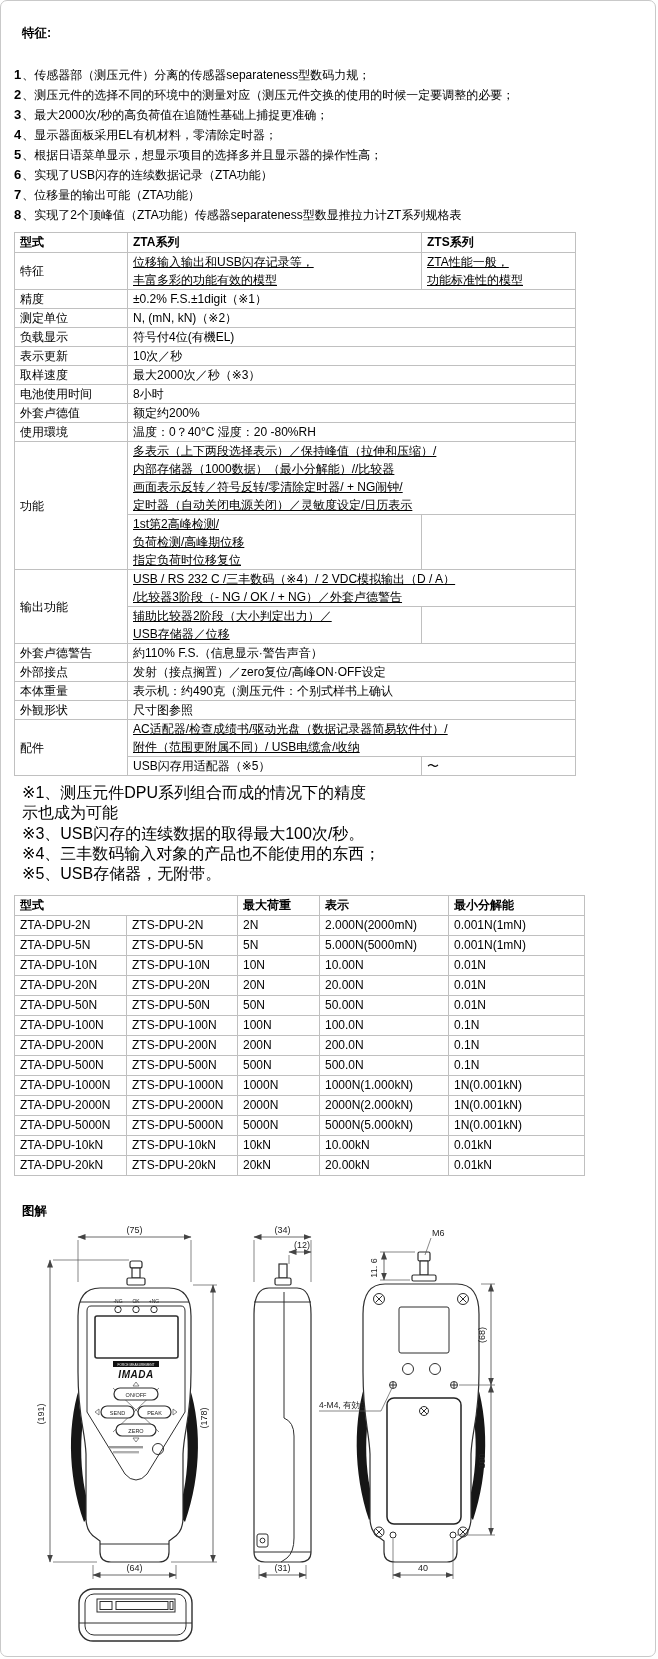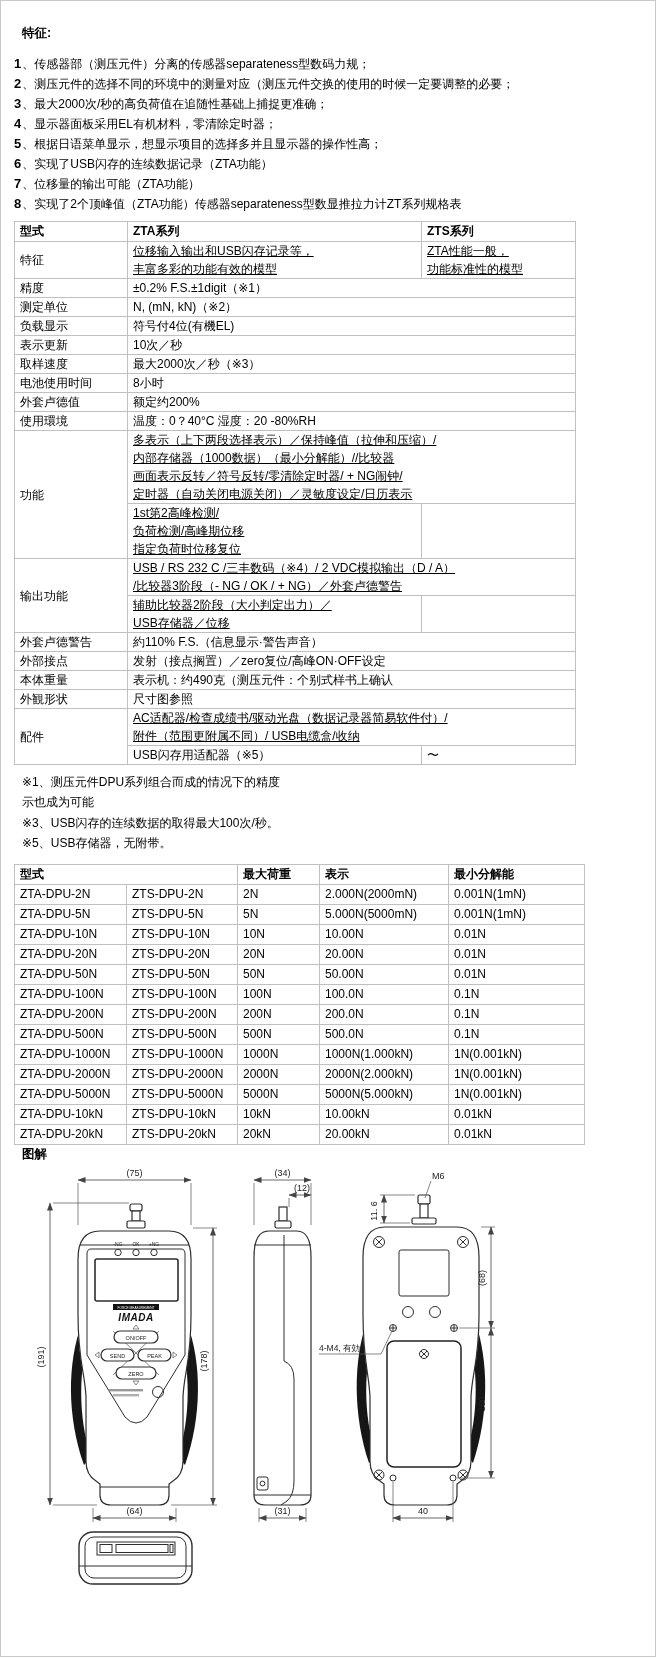--- a/index.html
+++ b/index.html
@@ -1,33 +1,33 @@
 <!DOCTYPE html>
 <html><head>
 <meta charset="utf-8">
 <style>
   html,body{margin:0;padding:0;background:#fff;}
   body{width:658px;height:1659px;font-family:"Liberation Sans","DejaVu Sans",sans-serif;color:#000;}
-  .page{position:relative;width:656px;height:1657px;border:1px solid #c9c9c9;border-radius:0;background:#fff;overflow:hidden;box-sizing:border-box;}
+  .page{position:relative;width:656px;height:1657px;border:1px solid #c9c9c9;border-radius:7px;background:#fff;overflow:hidden;box-sizing:border-box;}
   .inner{padding:24px 0 0 13px;}
   .sec-head{font-weight:bold;font-size:12.5px;line-height:16px;margin:0 0 0 8px;}
-  .feat-list{margin-top:13px;}
+  .feat-list{margin-top:24px;}
   .feat{font-size:12px;line-height:19px;white-space:nowrap;}
   .feat .fnum{font-weight:bold;font-size:13px;padding-right:1px;}
   table{border-collapse:collapse;table-layout:fixed;margin-left:0;}
   #spec{width:561px;margin-top:7px;}
   #models{width:570px;margin-top:11px;}
   td,th{border:1px solid #c0c0c0;font-size:12px;line-height:18px;padding:0 5px;text-align:left;vertical-align:middle;overflow:hidden;white-space:nowrap;}
   th{font-weight:bold;line-height:19px;}
   #models td{line-height:19px;}
   .cell-line{line-height:18px;text-decoration:underline;}
   .notes{margin:7px 0 0 8px;}
-  .note-line{font-size:12px;line-height:20.3px;white-space:nowrap;}
+  .note-line{font-size:16px;line-height:20.3px;white-space:nowrap;}
   .subtitle{font-size:12px;line-height:16px;margin:3px 0 0 8px;}
-  .models-head{margin-top:1px;}
+  .models-head{margin-top:27px;}
   svg.diagram{display:block;margin-top:3px;margin-left:-13px;}
   
   .oln{fill:#fff;stroke:#2e2e2e;stroke-width:1.2;}
   .oln2{fill:none;stroke:#2e2e2e;stroke-width:1;}
   .thin{fill:none;stroke:#555;stroke-width:0.7;}
   .dim{stroke:#444;stroke-width:0.8;fill:none;}
   .grip{fill:#161616;stroke:none;}
   .dtxt{font-size:9px;fill:#222;}
   .dtxt2{font-size:8.5px;fill:#222;}
   .tiny{font-size:5px;fill:#222;}
@@ -179,20 +179,21 @@
           <td>〜</td>
         </tr>
       </tbody>
     </table>
 
     <div class="notes">
 
     <div class="note-line">※1、测压元件DPU系列组合而成的情况下的精度</div>
         <div class="note-line">示也成为可能</div>
         <div class="note-line">※3、USB闪存的连续数据的取得最大100次/秒。</div>
+        <div class="note-line">※4、三丰数码输入对象的产品也不能使用的东西；</div>
         <div class="note-line">※5、USB存储器，无附带。</div>
       </div>
 
 
     <table id="models">
       <colgroup>
           <col style="width:112px">
           <col style="width:111px">
           <col style="width:82px">
           <col style="width:129px">

